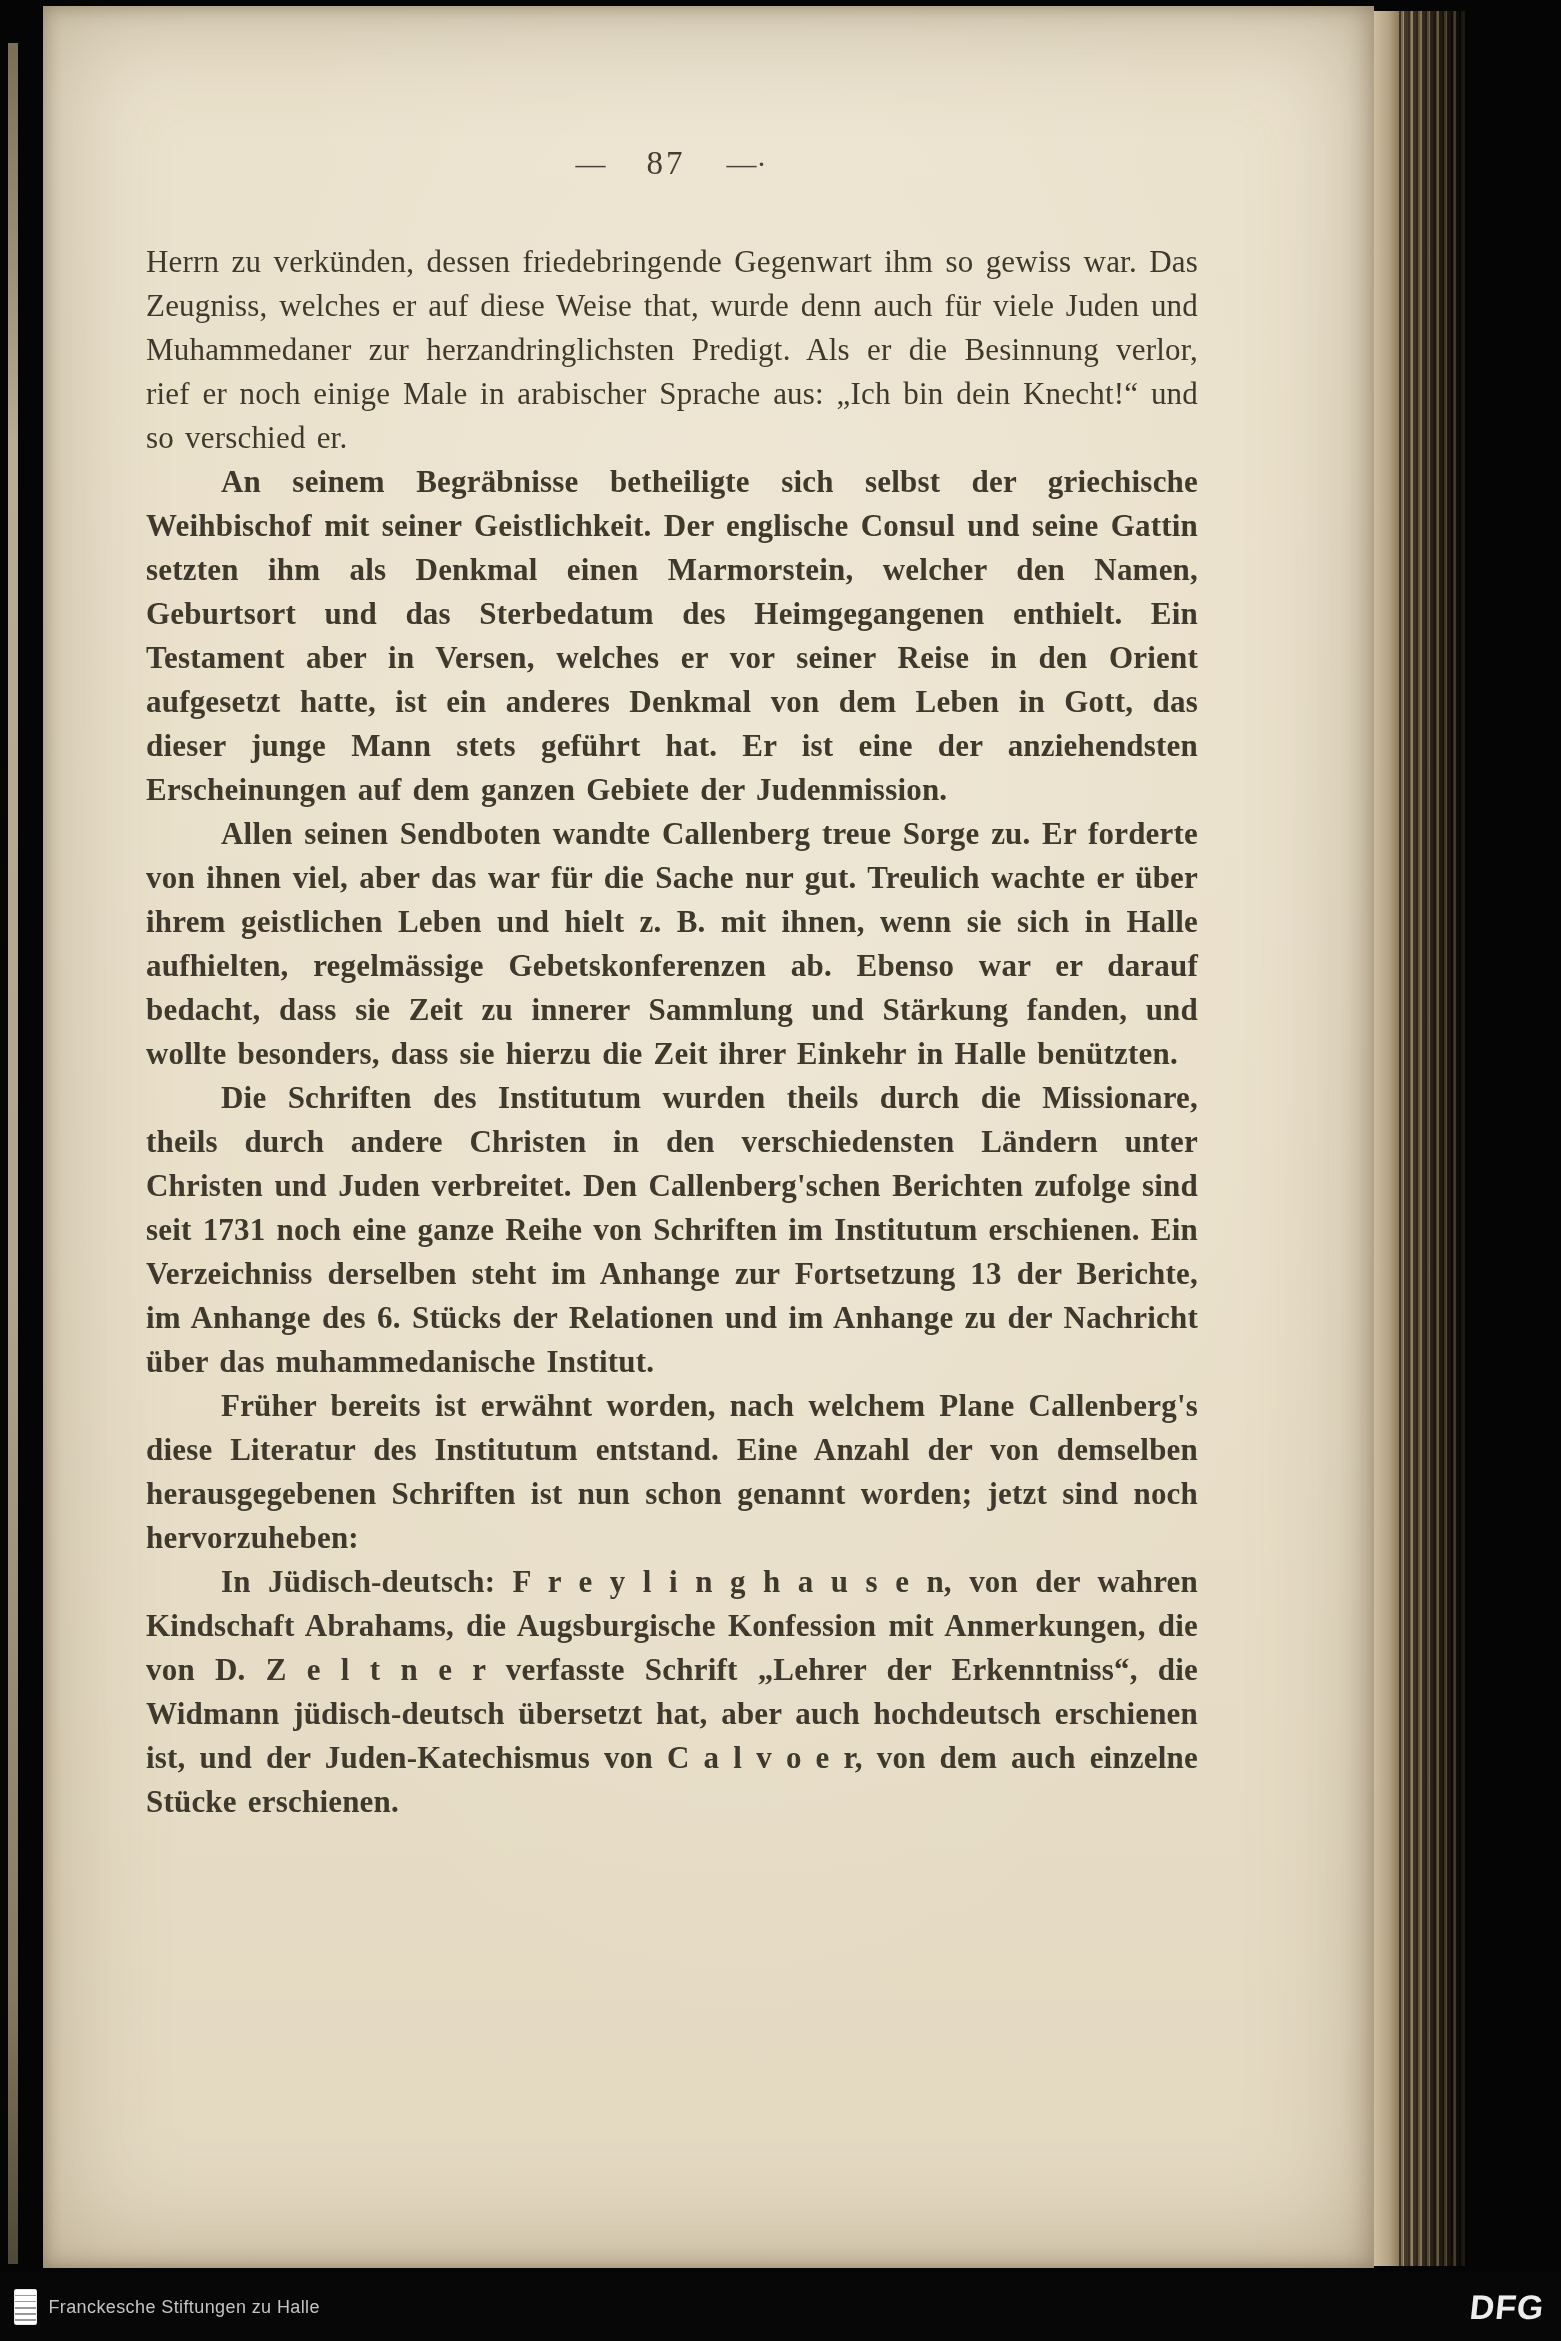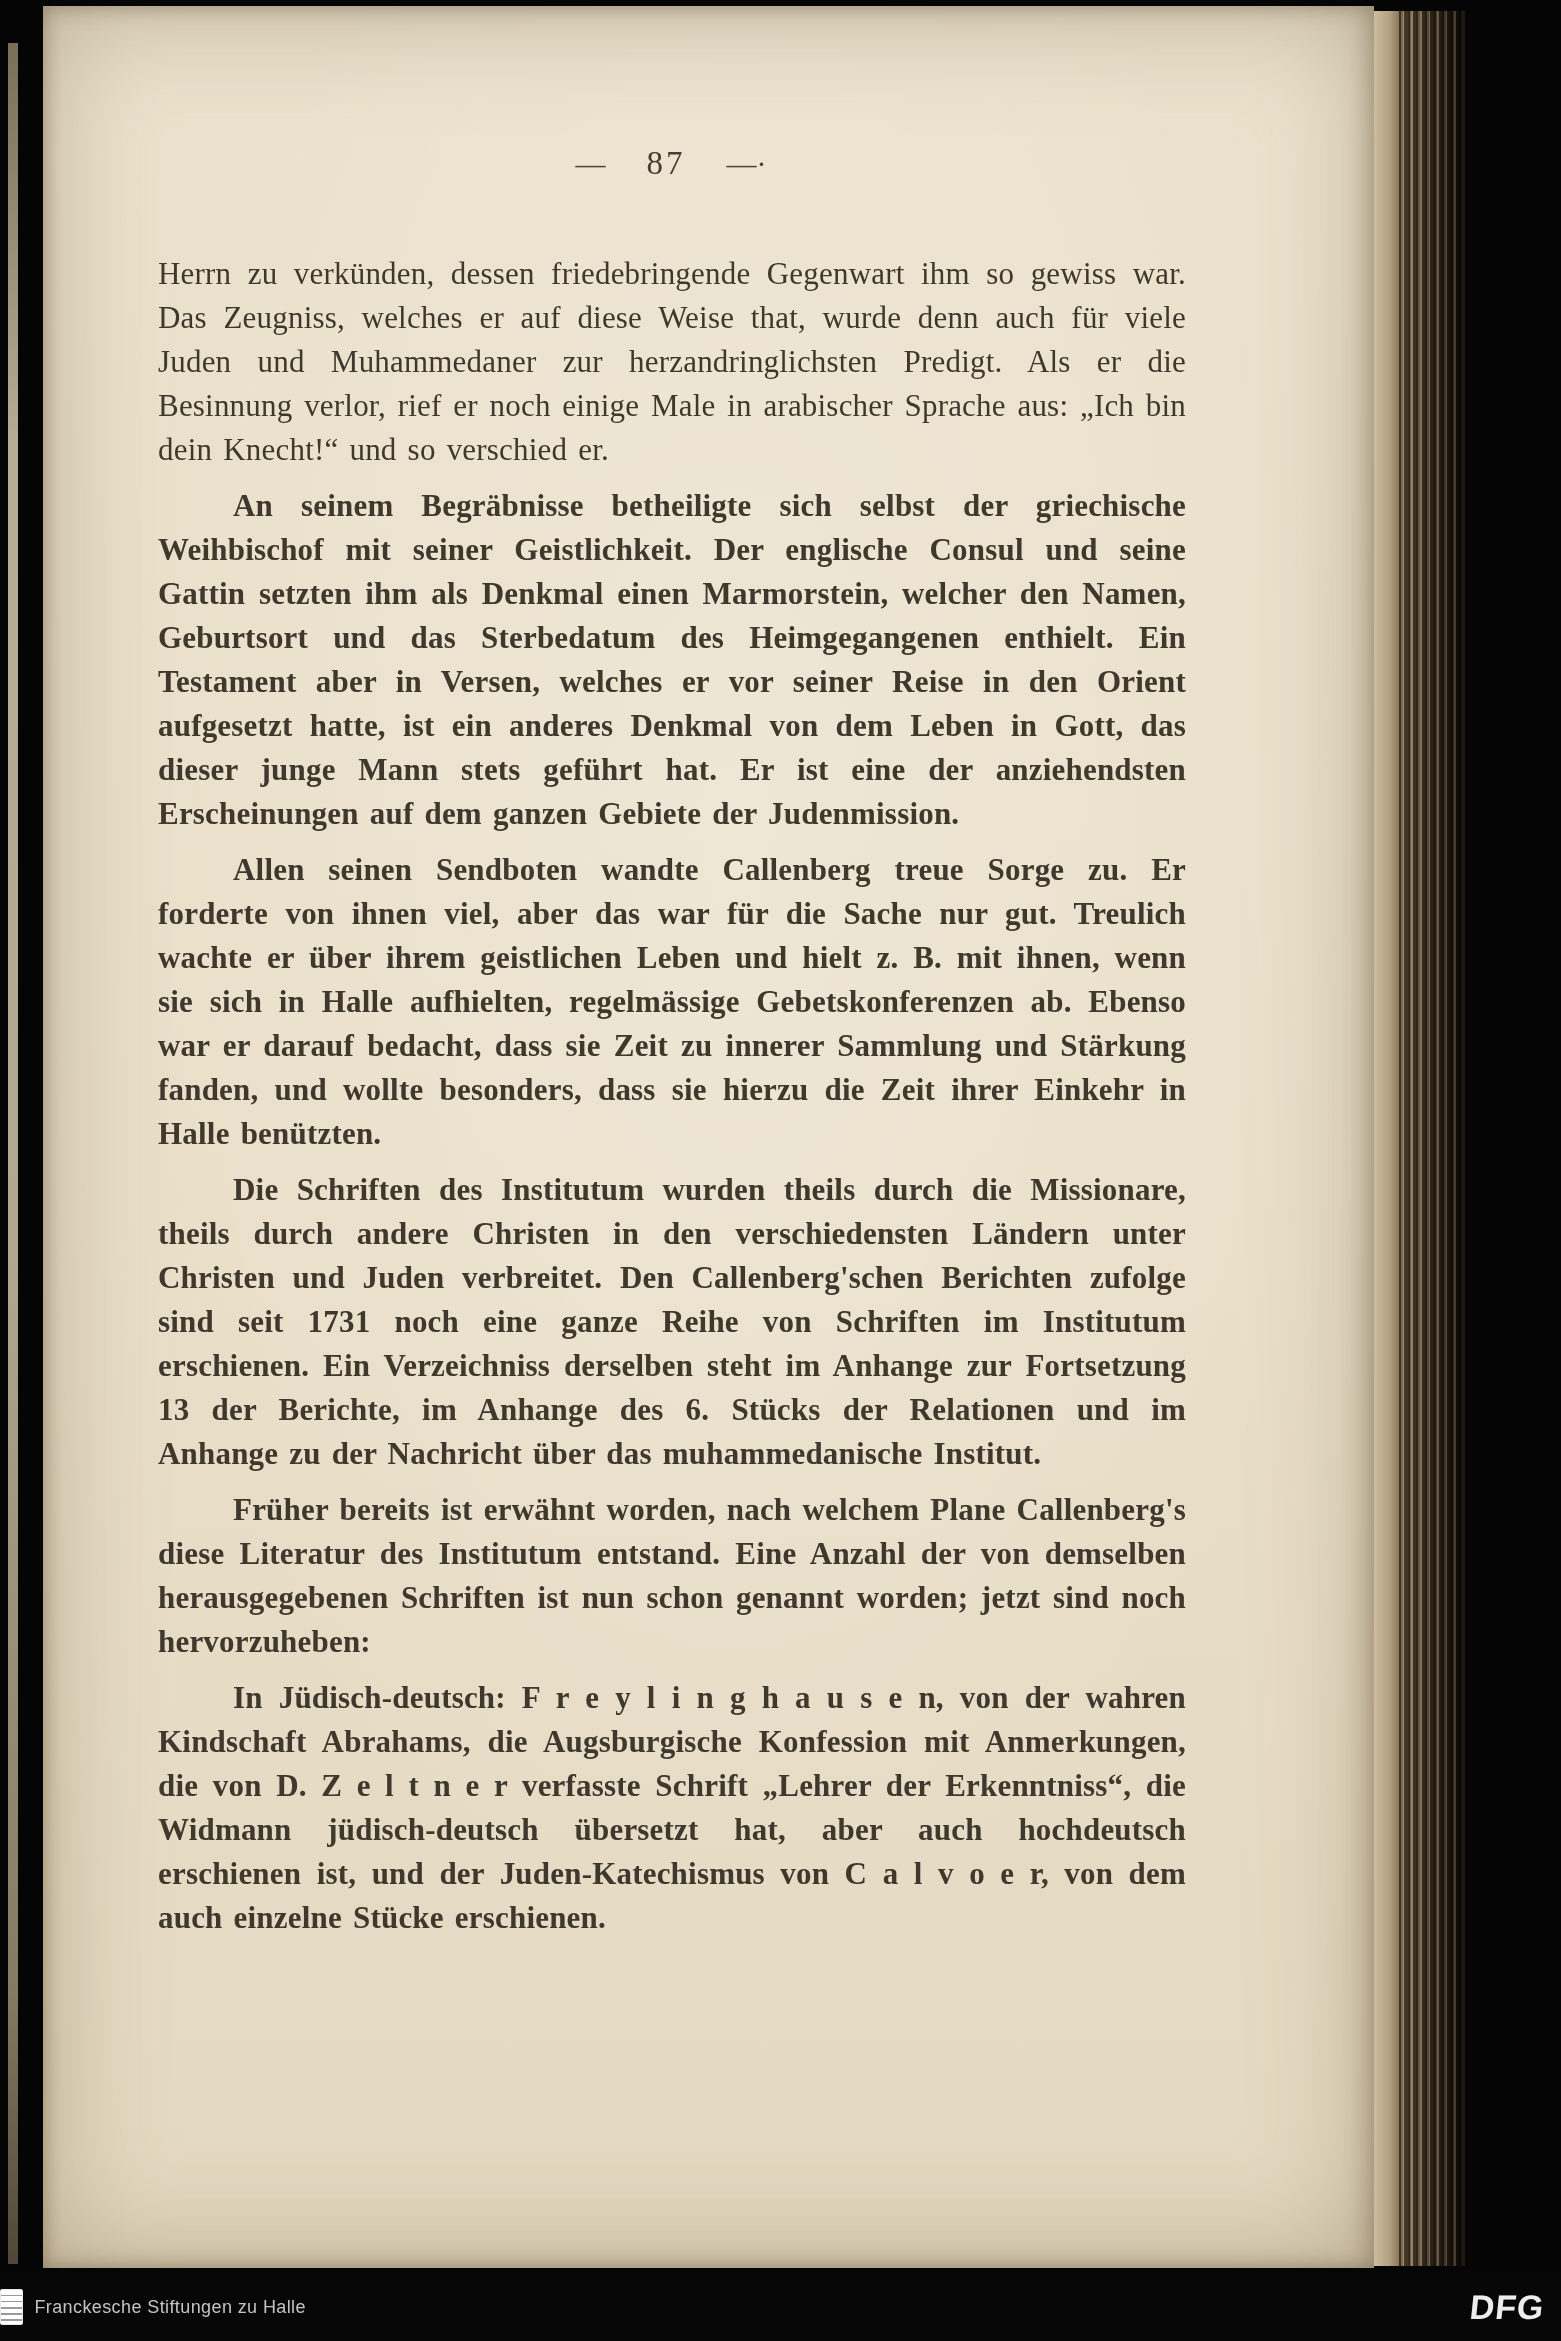--- a/index.html
+++ b/index.html
@@ -75,33 +75,33 @@
     position: absolute;
     left: 103px; top: 234px;
     width: 1052px;
     color: #3f382d;
     font-size: 31px;
     line-height: 44px;
     text-align: justify;
     word-spacing: 3.1px;
     letter-spacing: 0.2px;
   }
-  .text-block p { margin: 12px; }
+  .text-block p { margin: 0; }
   .text-block p.indent { text-indent: 75px; font-weight: bold; }
 
   
   .footer-bar {
     position: absolute;
     left: 0; bottom: 0;
     width: 1561px; height: 70px;
     background: #070707;
     display: flex;
     align-items: center;
     justify-content: space-between;
-    padding: 0 17px 0 0;
+    padding: 0 17px 0 14px;
     font-family: "Liberation Sans", sans-serif;
   }
   .footer-left { display: flex; align-items: center; gap: 11px; height: 100%; }
   .francke-logo {
     width: 23.4px; height: 36px;
     background:
       repeating-linear-gradient(180deg, #ffffff 0 4.7px, #9a9a9a 4.7px 6.2px);
     border: 1.6px solid #e8e8e8;
     border-radius: 1.6px;
   }

